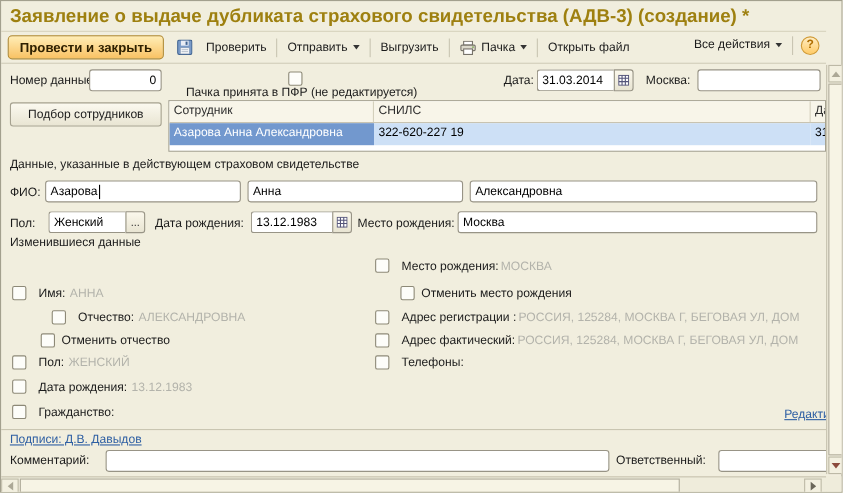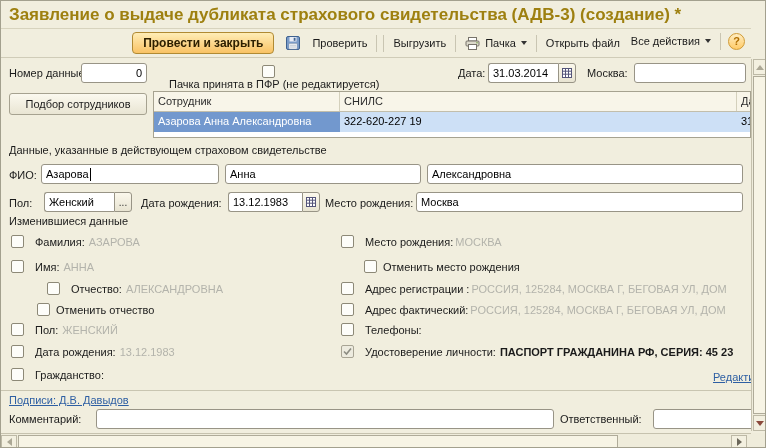--- a/index.html
+++ b/index.html
@@ -7,21 +7,21 @@
   #window{position:relative;width:766px;height:448px;background:#F1EEDE;border:1px solid #A3A08E;overflow:hidden;}
   #content{position:absolute;left:0;top:0;width:750px;height:448px;overflow:hidden;}
   .lbl{position:absolute;font-size:11px;color:#1b1b1b;white-space:nowrap;}
   .inp{position:absolute;background:#fff;border:1px solid #989486;border-radius:3px;height:20px;font-size:11px;color:#000;padding:0 4px;outline:none;}
   .inp-wrap{position:absolute;display:flex;align-items:stretch;height:20px;}
   .inp-wrap input{flex:1;min-width:0;background:#fff;border:1px solid #989486;border-right:none;border-radius:3px 0 0 3px;font-size:11px;padding:0 4px;outline:none;}
   .side-btn{width:18px;background:linear-gradient(#FBF8EC,#E8E4D2);border:1px solid #989486;border-radius:0 3px 3px 0;display:flex;align-items:center;justify-content:center;font-size:10px;color:#333;cursor:pointer;padding:0;}
   
   #title{position:absolute;left:8px;top:4px;font-size:17px;font-weight:bold;color:#9E8010;white-space:nowrap;}
   #title-sep{position:absolute;left:0;top:27px;width:766px;height:1px;background:#D7D3BE;}
-  #toolbar{position:absolute;left:0;top:28px;width:750px;height:29px;display:flex;align-items:center;padding-left:6px;border-bottom:1px solid #D0CCB8;justify-content:center;}
+  #toolbar{position:absolute;left:0;top:28px;width:750px;height:29px;display:flex;align-items:center;padding-left:6px;border-bottom:1px solid #D0CCB8;}
   .tb-btn{display:flex;align-items:center;gap:5px;font-size:11px;color:#1b1b1b;padding:3px 6px;white-space:nowrap;cursor:pointer;}
   .tb-sep{width:1px;height:17px;background:#C9C5B2;margin:0 3px;}
   #btn-post{background:linear-gradient(#FFEDB6,#F9C264);border:1px solid #B08A33;border-radius:4px;font-weight:bold;font-size:12px;color:#2E2000;padding:3px 10px;margin-right:6px;}
   .dd-arrow{width:0;height:0;border-left:3.5px solid transparent;border-right:3.5px solid transparent;border-top:4px solid #333;display:inline-block;}
   #toolbar-right{position:absolute;right:6px;top:31px;display:flex;align-items:center;}
   #help-btn{width:17px;height:17px;border-radius:50%;background:linear-gradient(#FFEDC2,#FFCB67);border:1px solid #D09A35;color:#B06E00;font-size:11px;font-weight:bold;display:flex;align-items:center;justify-content:center;cursor:pointer;margin-left:4px;}
   
   .cb{width:13px;height:13px;background:#FDFDF9;border:1px solid #8D8977;border-radius:2px;flex:none;display:flex;align-items:center;justify-content:center;cursor:pointer;}
   .cb.checked-disabled{background:#EDEBDF;border-color:#A8A494;}
   .cb-row{position:absolute;display:flex;align-items:center;white-space:nowrap;}
@@ -79,20 +79,24 @@
               <rect x="3" y="7.5" width="8" height="5.5" fill="#FDFDFD" stroke="#8898AC" stroke-width="0.5"></rect>
               <line x1="4" y1="9.2" x2="10" y2="9.2" stroke="#9AA6B8" stroke-width="0.7"></line>
               <line x1="4" y1="11" x2="10" y2="11" stroke="#9AA6B8" stroke-width="0.7"></line>
             </svg>
         </span>
       </span>
       <span class="tb-btn">
           <span>Проверить</span>
         </span>
       <span class="tb-sep"></span>
+      <span class="tb-btn">
+          <span>Отправить</span>
+          <span class="dd-arrow"></span>
+        </span>
       <span class="tb-sep"></span>
       <span class="tb-btn">
           <span>Выгрузить</span>
         </span>
       <span class="tb-sep"></span>
       <span class="tb-btn">
         <span>
           <svg width="15" height="13" viewBox="0 0 15 13">
               <rect x="3.5" y="0.5" width="8" height="3.5" fill="#fff" stroke="#77736A"></rect>
               <rect x="1" y="4" width="13" height="5" rx="1" fill="#DCD9CB" stroke="#77736A"></rect>
@@ -183,25 +187,20 @@
               <line x1="6.5" y1="0.5" x2="6.5" y2="9.5" stroke="#55557A"></line>
             </svg>
           </span>
         </button>
     </div>
     <span class="lbl" style="left:324px;top:196px;">Место рождения:</span>
     <input class="inp" style="left: 415px; top: 191px; width: 327px;" value="Москва">
 
     <span class="section-lbl" style="left:8px;top:214px;">Изменившиеся данные</span>
 
-    <div class="cb-row" style="left:10px;top:234px;">
-      <span class="cb"></span>
-      <span class="cb-label">Фамилия:</span>
-      <span class="cb-value">АЗАРОВА</span>
-    </div>
     <div class="cb-row" style="left:10px;top:259px;">
       <span class="cb"></span>
       <span class="cb-label">Имя:</span>
       <span class="cb-value">АННА</span>
     </div>
     <div class="cb-row" style="left:10px;top:281px;padding-left:36px;">
       <span class="cb"></span>
       <span class="cb-label">Отчество:</span>
       <span class="cb-value">АЛЕКСАНДРОВНА</span>
     </div>
@@ -239,29 +238,20 @@
       <span class="cb-value" style="margin-left:2px;">РОССИЯ, 125284, МОСКВА Г, БЕГОВАЯ УЛ, ДОМ</span>
     </div>
     <div class="cb-row" style="left:340px;top:302px;">
       <span class="cb"></span>
       <span class="cb-label">Адрес фактический:</span>
       <span class="cb-value" style="margin-left:2px;">РОССИЯ, 125284, МОСКВА Г, БЕГОВАЯ УЛ, ДОМ</span>
     </div>
     <div class="cb-row" style="left:340px;top:322px;">
       <span class="cb"></span>
       <span class="cb-label">Телефоны:</span>
-    </div>
-    <div class="cb-row" style="left:340px;top:344px;">
-      <span class="cb checked-disabled">
-          <svg width="9" height="9" viewBox="0 0 9 9">
-            <polyline points="1,4.5 3.5,7 8,1.5" fill="none" stroke="#8C8C82" stroke-width="1.6"></polyline>
-          </svg>
-        </span>
-      <span class="cb-label">Удостоверение личности:</span>
-      <span class="cb-value bold-dark">ПАСПОРТ ГРАЖДАНИНА РФ, СЕРИЯ: 45 23</span>
     </div>
     <span class="link" style="position:absolute;left:712px;top:370px;">Редактировать</span>
 
     <div class="hr-line" style="top:389px;"></div>
     <span class="link" style="position:absolute;left:8px;top:393px;">Подписи: Д.В. Давыдов</span>
 
     <span class="lbl" style="left:8px;top:412px;">Комментарий:</span>
     <input class="inp" style="left: 95px; top: 408px; width: 458px;" value="">
     <span class="lbl" style="left:559px;top:412px;">Ответственный:</span>
     <input class="inp" style="left: 652px; top: 408px; width: 104px;" value="">

